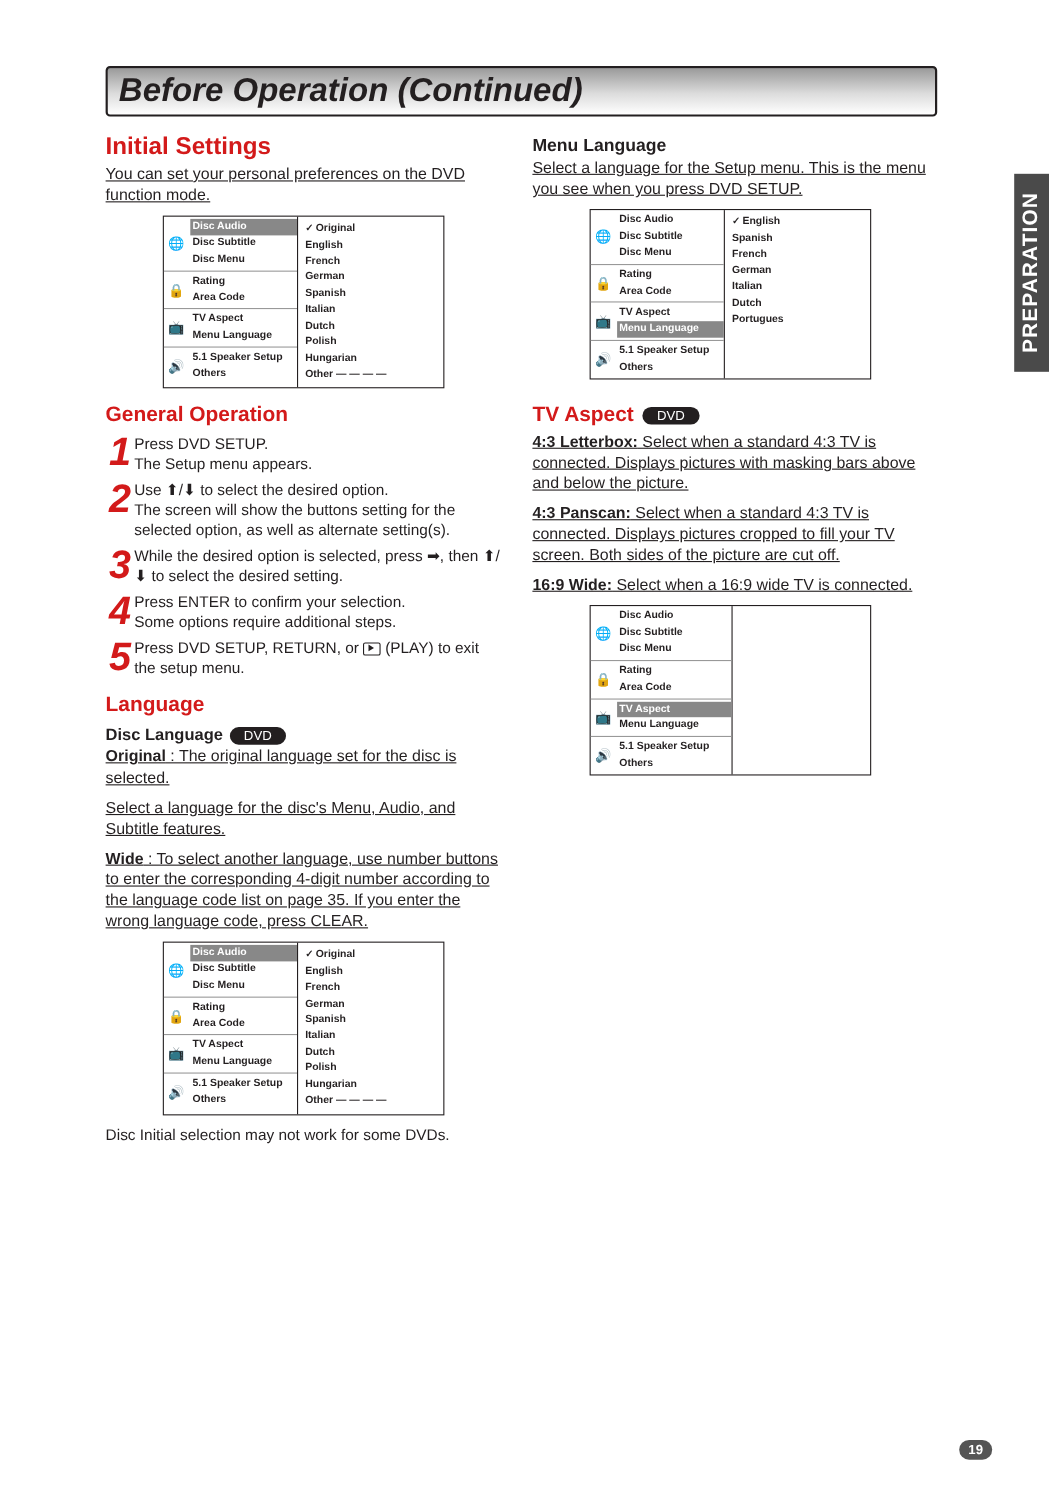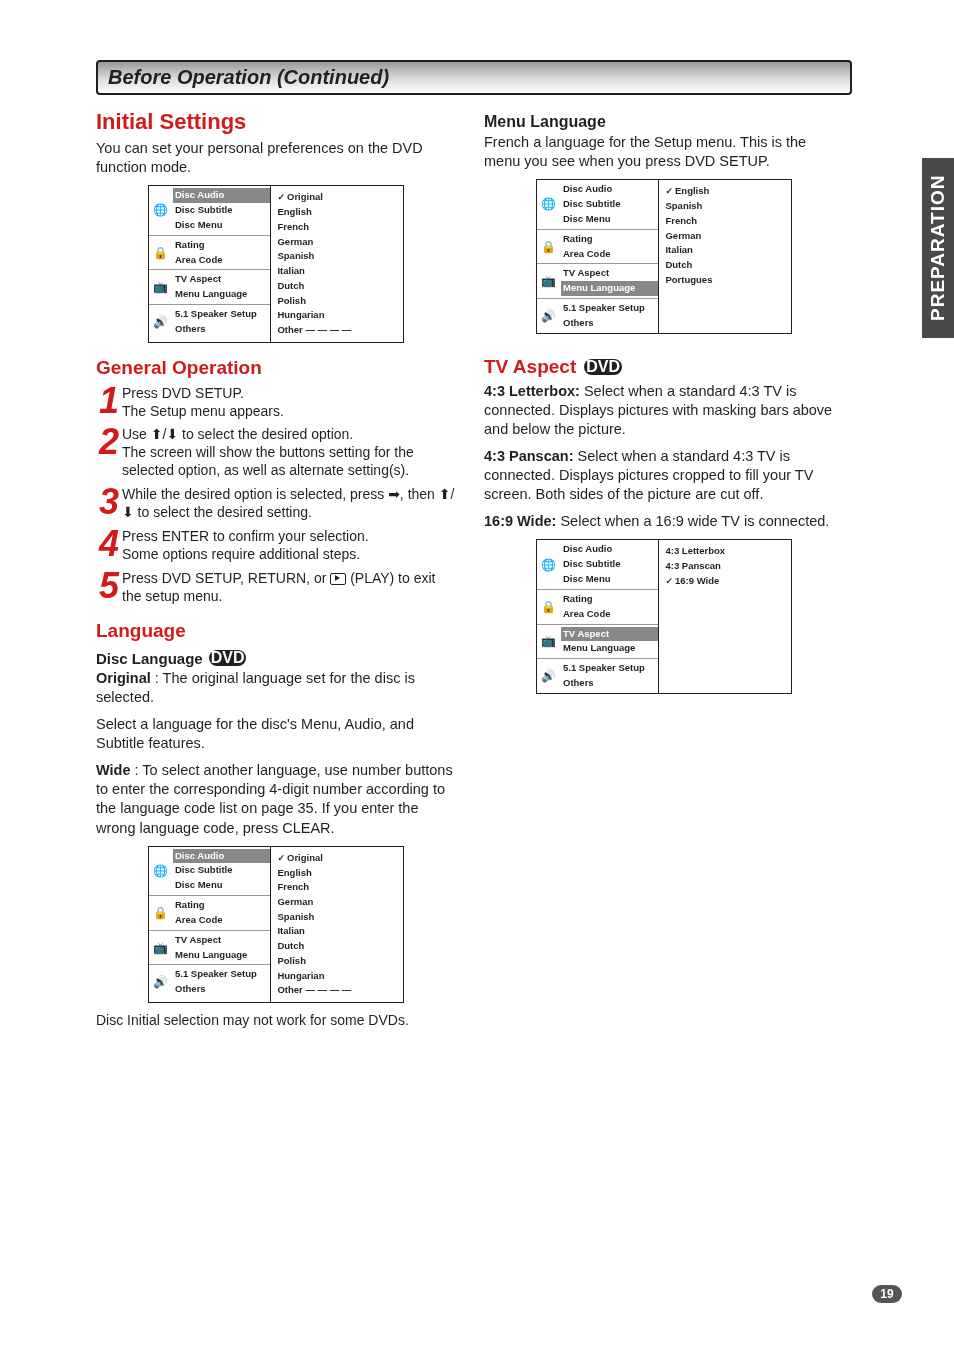--- a/index.html
+++ b/index.html
@@ -31,21 +31,21 @@
     justify-content: center;
     writing-mode: vertical-rl;
     transform: rotate(180deg);
     letter-spacing: 1px;
   }
   .title-bar {
     border: 2px solid #231f20;
     border-radius: 4px;
     background: linear-gradient(to bottom, #9a9a9a 0%, #dcdcdc 55%, #ffffff 100%);
     padding: 4px 10px;
-    font-size: 20px;
+    font-size: 30px;
     font-weight: bold;
     font-style: italic;
     margin-bottom: 14px;
     width: 732px;
   }
   .columns {
     display: flex;
     gap: 28px;
   }
   .col {
@@ -54,20 +54,21 @@
   h2 {
     font-size: 22px;
     font-weight: bold;
     margin: 0 0 4px 0;
     color: #d31a1a;
   }
   .body-text {
     font-size: 14.5px;
     line-height: 1.32;
     margin: 0 0 8px 0;
+    text-decoration: underline;
   }
   h3.red {
     color: #d31a1a;
     font-size: 19px;
     font-weight: bold;
     margin: 14px 0 4px 0;
   }
   h3.black {
     font-size: 16px;
     font-weight: bold;
@@ -80,24 +81,24 @@
     display: flex;
     align-items: center;
     gap: 6px;
   }
   .dvd-pill {
     display: inline-flex;
     align-items: center;
     justify-content: center;
     background: #231f20;
     color: #fff;
-    font-size: 16px;
-    font-weight: bold;
+    font-size: 12px;
+    font-weight: normal;
     border-radius: 9px;
-    padding: 1px 2px;
+    padding: 1px 13px;
     height: 14px;
   }
   .steps {
     margin-top: 6px;
   }
   .step {
     display: flex;
     align-items: flex-start;
     margin-bottom: 6px;
   }
@@ -185,21 +186,21 @@
     height: 18px;
     border-radius: 2px;
     display: flex;
     align-items: center;
     justify-content: center;
     font-size: 12px;
   }
   .footer-num {
     position: absolute;
     right: 52px;
-    bottom: 48px;
+    bottom: 24px;
     width: 30px;
     height: 18px;
     background: #555;
     color: #fff;
     border-radius: 9px;
     display: flex;
     align-items: center;
     justify-content: center;
     font-size: 12px;
     font-weight: bold;
@@ -378,21 +379,21 @@
               <div>Other  — — — —</div>
             </div>
           </div>
         </div>
 
       <div class="note-b">Disc Initial selection may not work for some DVDs.</div>
     </div>
 
     <div class="col">
       <h3 class="black" style="margin-top:4px;">Menu Language</h3>
-      <p class="body-text">French a language for the Setup menu. This is the menu you see when you press DVD SETUP.</p>
+      <p class="body-text">Select a language for the Setup menu. This is the menu you see when you press DVD SETUP.</p>
 
       <div class="menu-shot">
           <div class="row">
             <div class="ms-left">
               <div class="ms-grp">
                 <div class="ms-icon">
                   <div class="ic">🌐</div>
                 </div>
                 <div class="ms-labels">
                   <div>Disc Audio</div>
@@ -482,25 +483,20 @@
               <div class="ms-grp">
                 <div class="ms-icon">
                   <div class="ic">🔊</div>
                 </div>
                 <div class="ms-labels">
                   <div>5.1 Speaker Setup</div>
                   <div>Others</div>
                 </div>
               </div>
             </div>
-            <div class="ms-right">
-              <div>4:3   Letterbox</div>
-              <div>4:3   Panscan</div>
-              <div class="sel">16:9 Wide</div>
-            </div>
           </div>
         </div>
     </div>
   </div>
 </div>
 
 <div class="vert-tab">PREPARATION</div>
 <div class="footer-num">19</div>
 
 </body></html>

